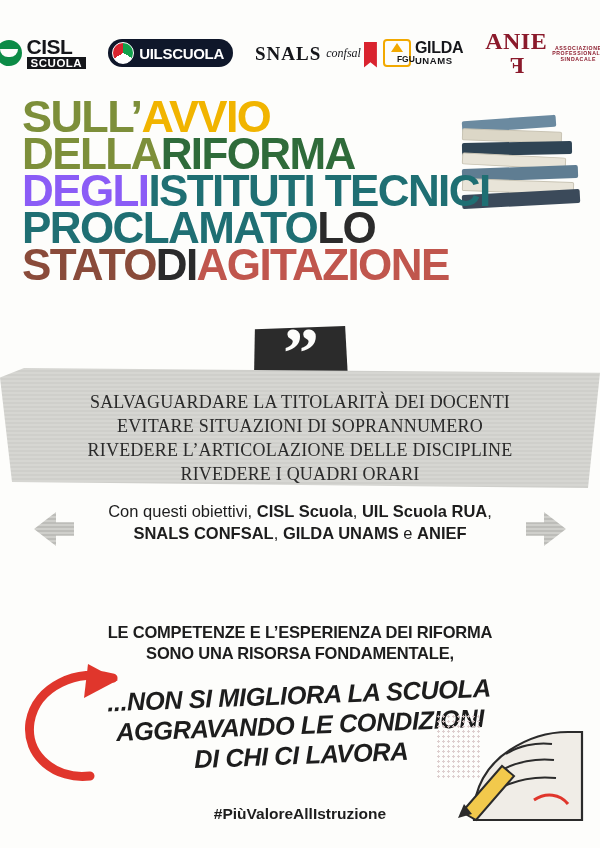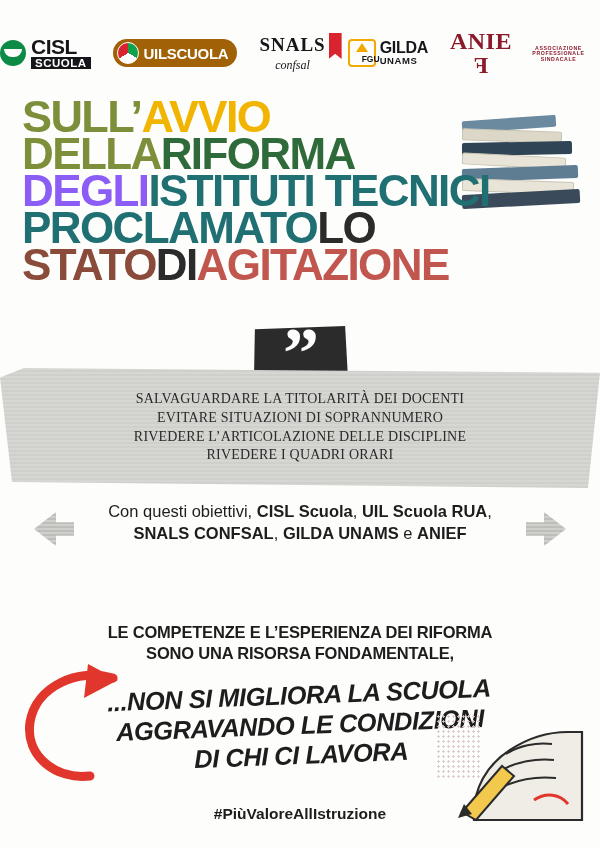--- a/index.html
+++ b/index.html
@@ -47,35 +47,35 @@
     display:block;
   }
   .cisl-text .c2 {
     font-size: 11.5px; font-weight: 700; color: #fff; background: #15161a;
     display:block; padding: 1px 4px 1px 4px; letter-spacing: 0.5px;
   }
 
   
   .uil {
     display:flex; align-items:center;
-    background:#a16207;
+    background:#0f172a;
     border-radius: 14px;
     padding: 3px 9px 3px 4px;
     gap:5px;
   }
   .uil-circle{
     width:22px;height:22px;border-radius:50%;
     background: conic-gradient(#12a14b 0 33%, #ffffff 0 66%, #d9232e 0 100%);
     border: 1.5px solid #fff;
   }
   .uil-label{ color:#fff; font-size:15px; font-weight:800; letter-spacing:-0.3px;}
   .uil-label .thin{ font-weight:600; }
 
   
-  .snals { text-align:right; line-height:1; position:relative;flex-direction:column; }
+  .snals { text-align:right; line-height:1; position:relative; }
   .snals .s1{ font-family:"Liberation Serif", serif; font-size:19px; font-weight:700; letter-spacing:1px; color:#15161a; display:block;}
   .snals .s2{ font-family:"Liberation Serif", serif; font-style:italic; font-size:12px; color:#15161a; display:block; margin-top:0;}
   .snals .sflag{
     position:absolute; right:-16px; top:-2px;
     width:13px; height:26px;
     background:#d9232e;
     clip-path: polygon(0 0, 100% 0, 100% 100%, 50% 80%, 0 100%);
   }
 
   
@@ -156,21 +156,21 @@
     position:absolute; top:368px; left:0; width:600px; height:120px;
     background: repeating-linear-gradient(
        to bottom, #d6d6d2 0 2px, #cfcfcb 2px 4px);
     clip-path: polygon(0 8%, 4% 0, 100% 4%, 98% 100%, 2% 95%);
   }
   .demands{
     position:absolute; top:390px; left:0; width:600px;
     text-align:center;
     font-family:"Liberation Serif", serif;
     color:#2a2a2a;
-    font-size: 14px;
+    font-size: 18px;
     line-height: 1.34;
     letter-spacing: 0.2px;
   }
 
   
   .obj{
     position:absolute; top:500px; left:0; width:600px; text-align:center;
     font-size: 16.5px; color:#1d1d1d; line-height:1.35;
   }
   .obj b{ font-weight:800; }

